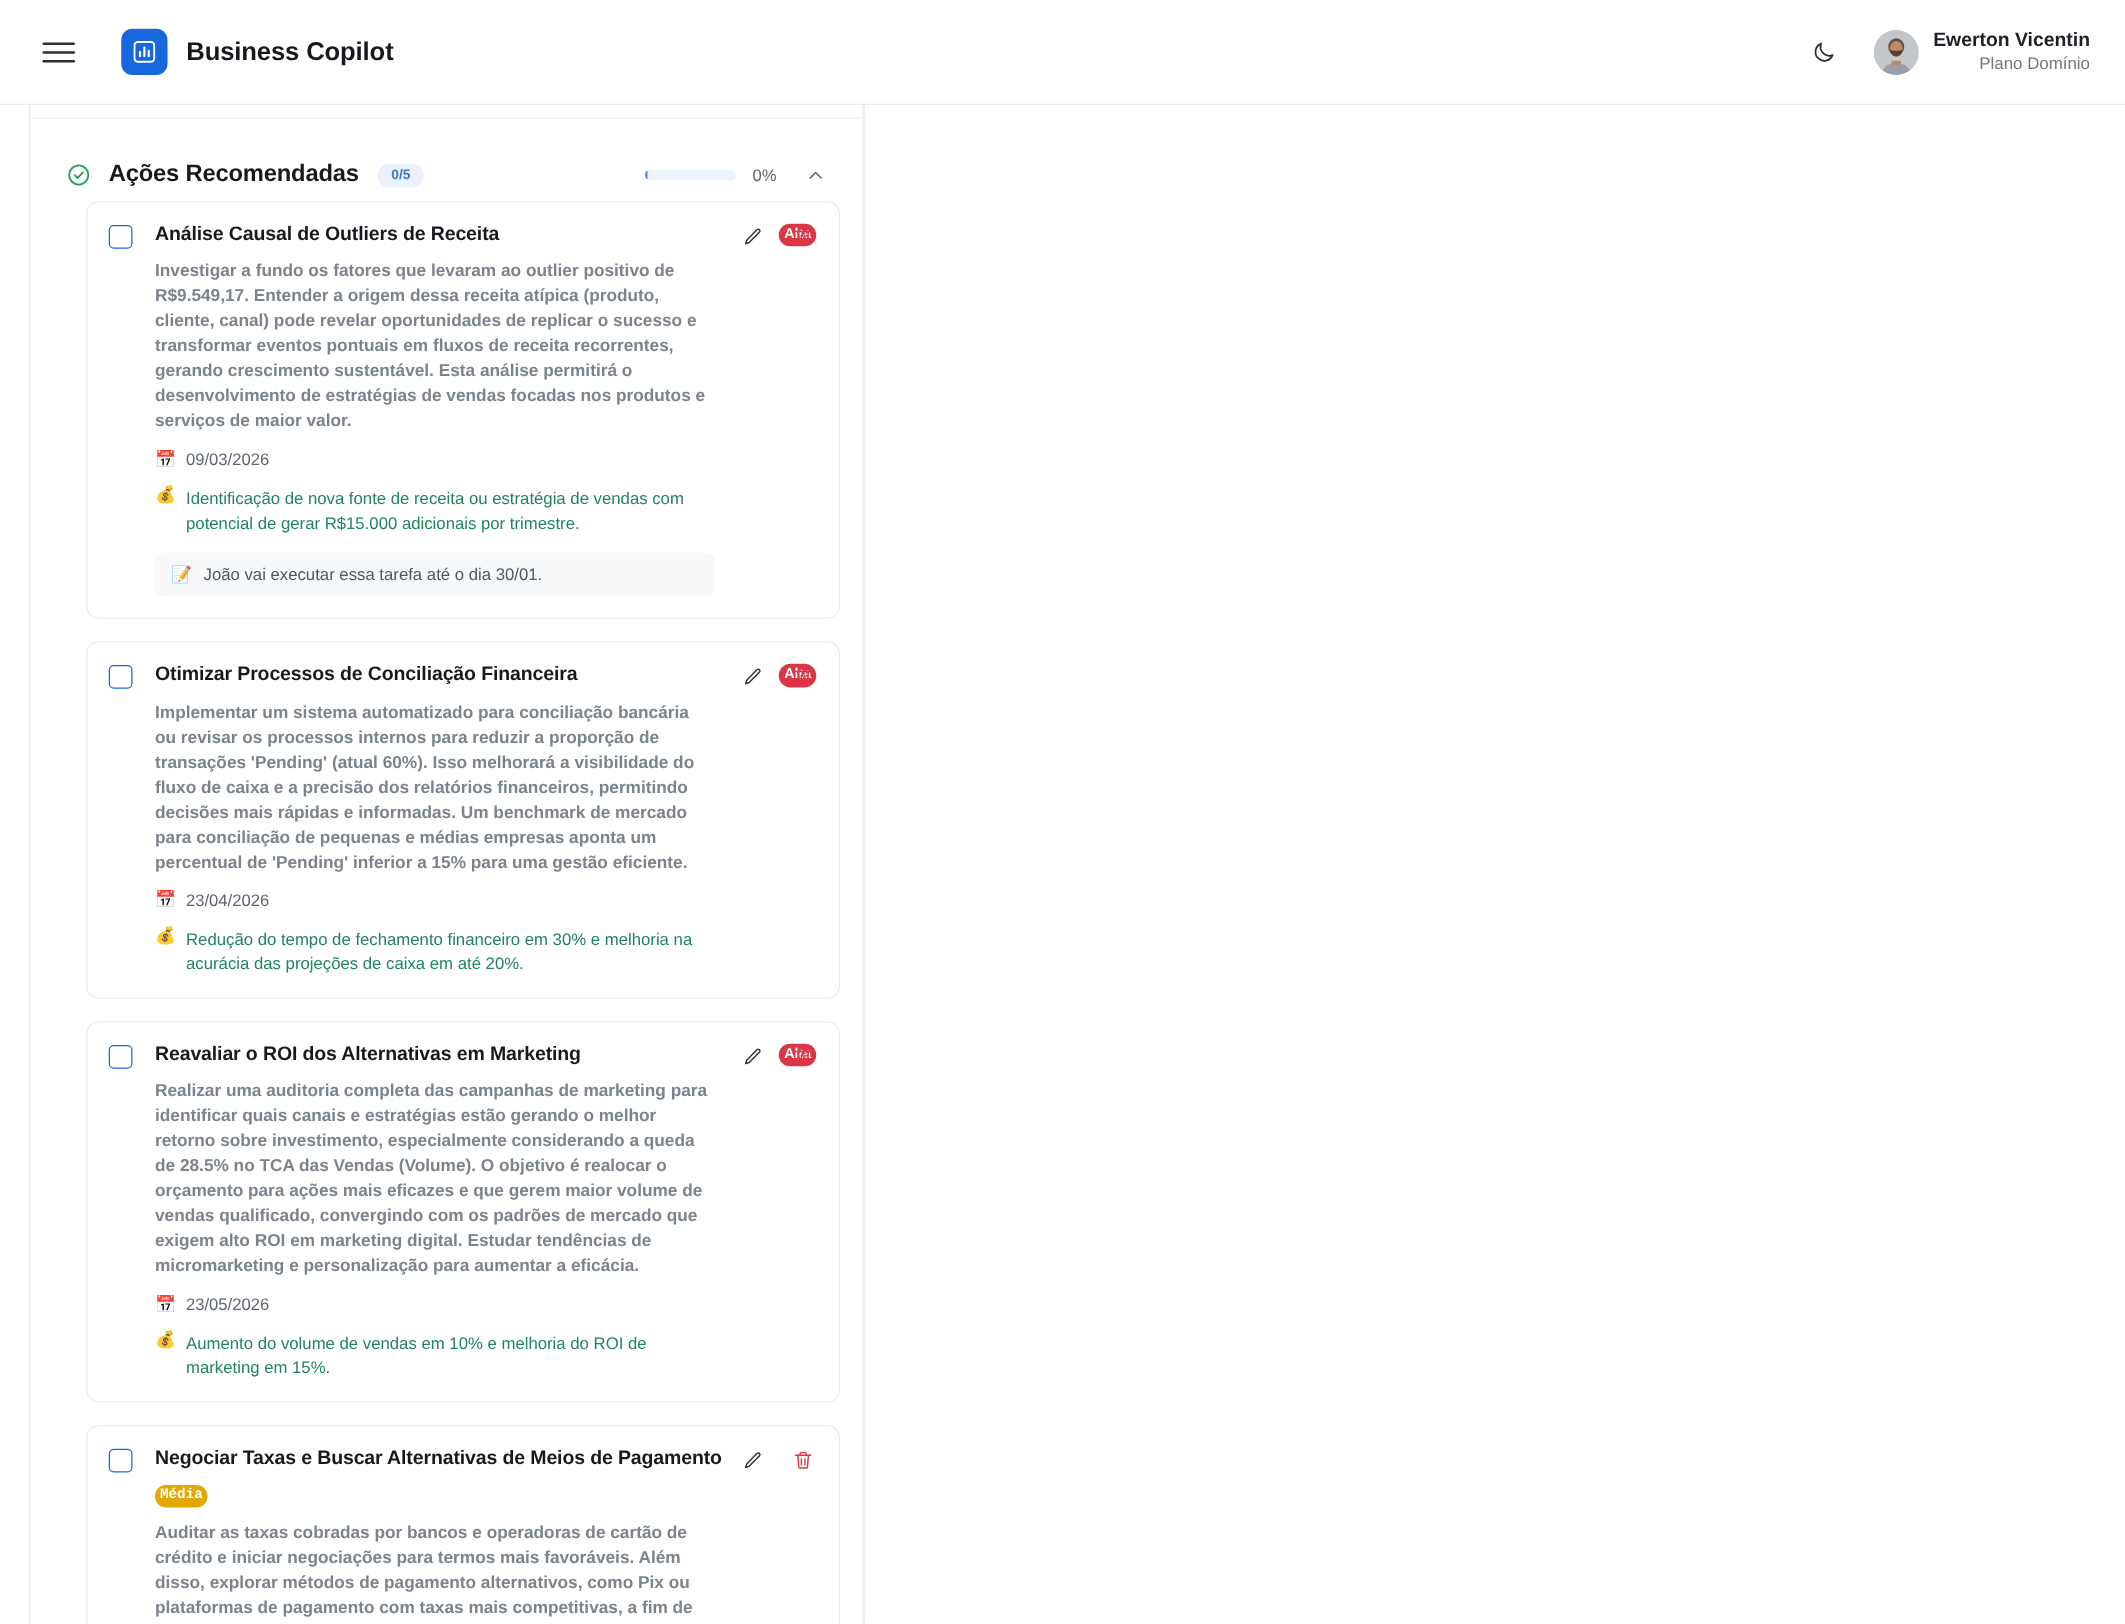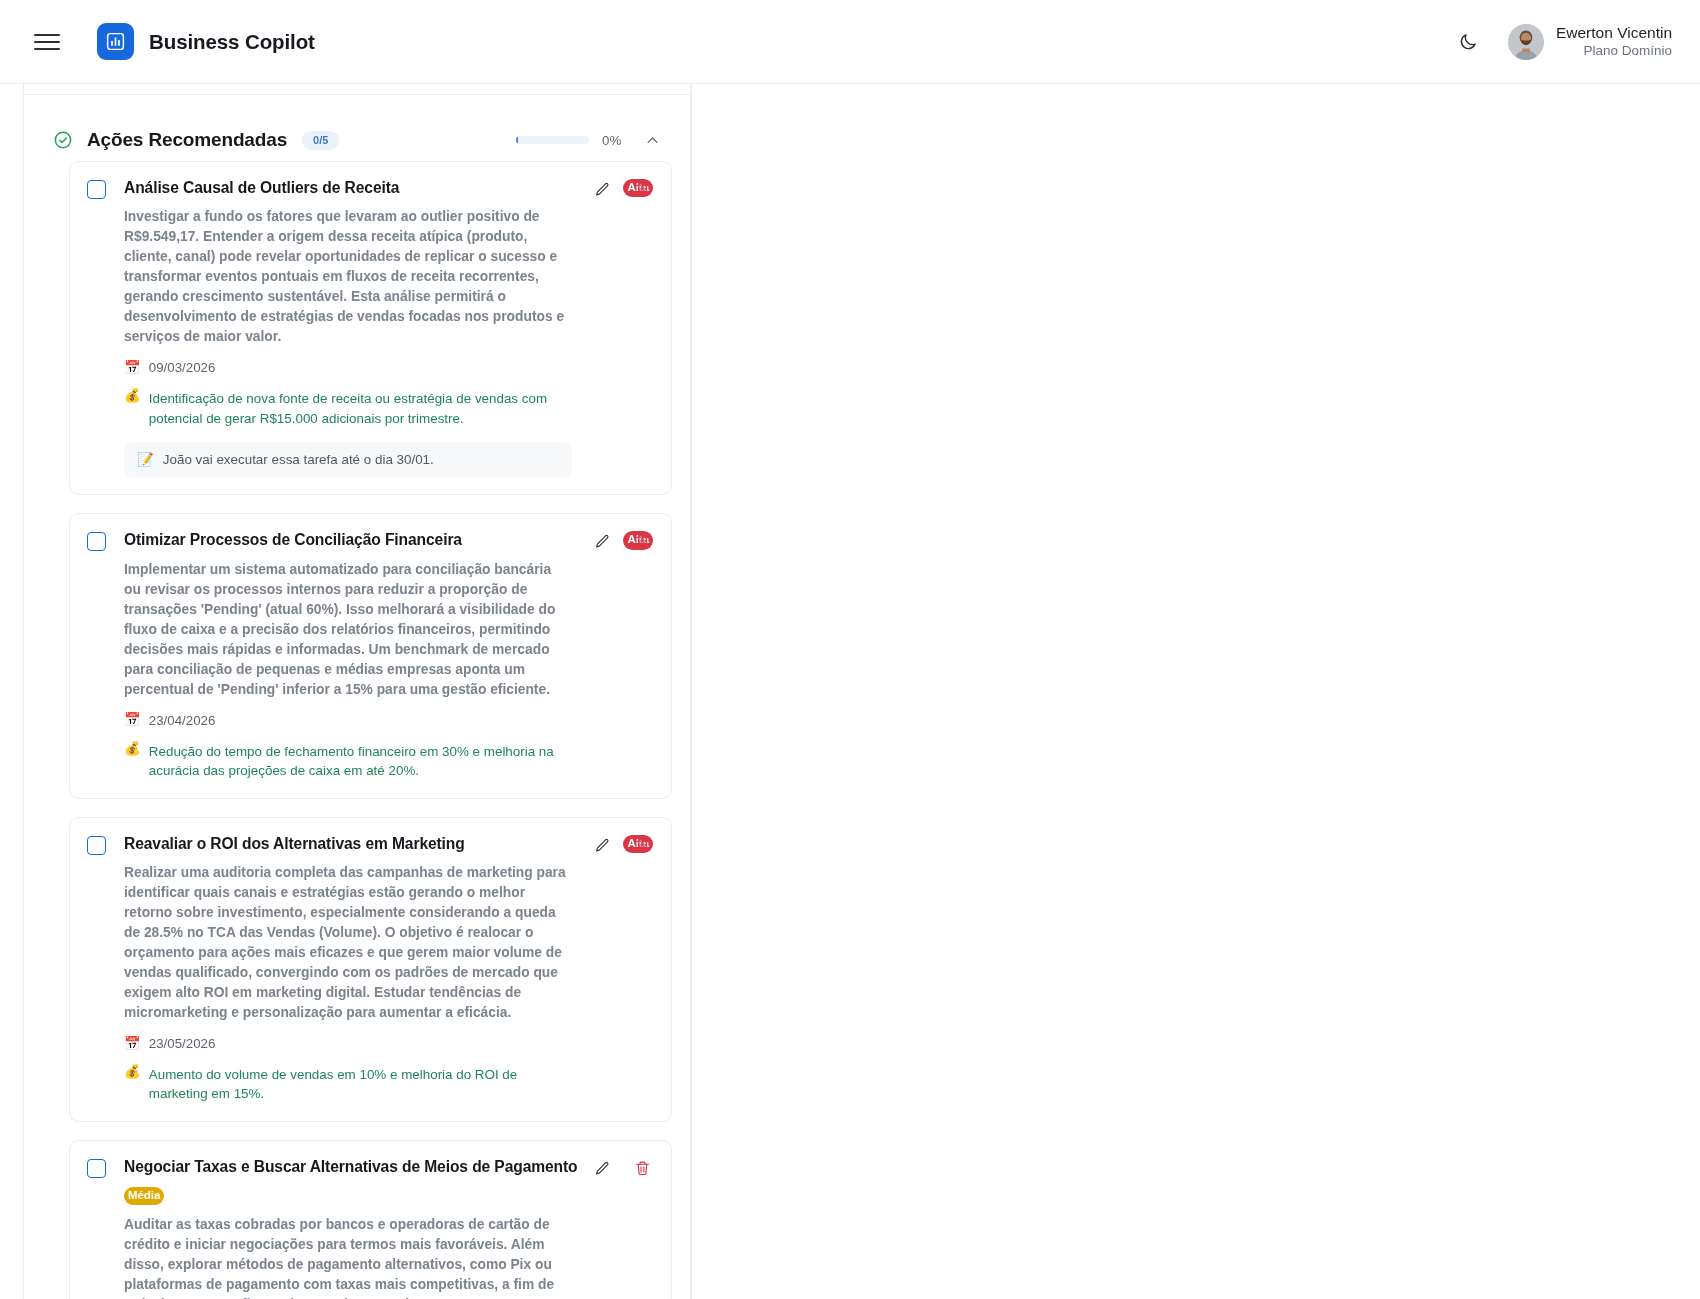--- a/index.html
+++ b/index.html
@@ -81,21 +81,21 @@
     border-radius: 50%;
     overflow: hidden;
     background: #c9ccd1;
     position: relative;
     flex: none;
   }
   .avatar svg { display:block; }
   .user-text { display: flex; flex-direction: column; line-height: 1.22; }
   .user-name {
     font-size: 15.5px;
-    font-weight: 400;
+    font-weight: 700;
     color: #1d2125;
     text-align: right;
   }
   .user-plan {
     font-size: 13.5px;
     color: #6d7580;
     text-align: right;
   }
 
   
@@ -249,21 +249,21 @@
     font-size: 11.4px;
     font-weight: 600;
     color: #ffffff;
     border-radius: 11px;
     padding: 3px 4px 4px;
     line-height: 1;
     display: inline-block;
   }
   .prio.alta  { background: #dc3545; }
   .prio.media { background: #e0a800; color: #fff; }
-  .prio-block { margin-top: 9px; }
+  .prio-block { margin-top: 9px; font-family: Liberation Mono, monospace; }
 
   .card-actions {
     position: absolute;
     right: 18px;
     top: 17px;
     display: flex;
     align-items: center;
     gap: 19px;
   }
   .icon-btn {

